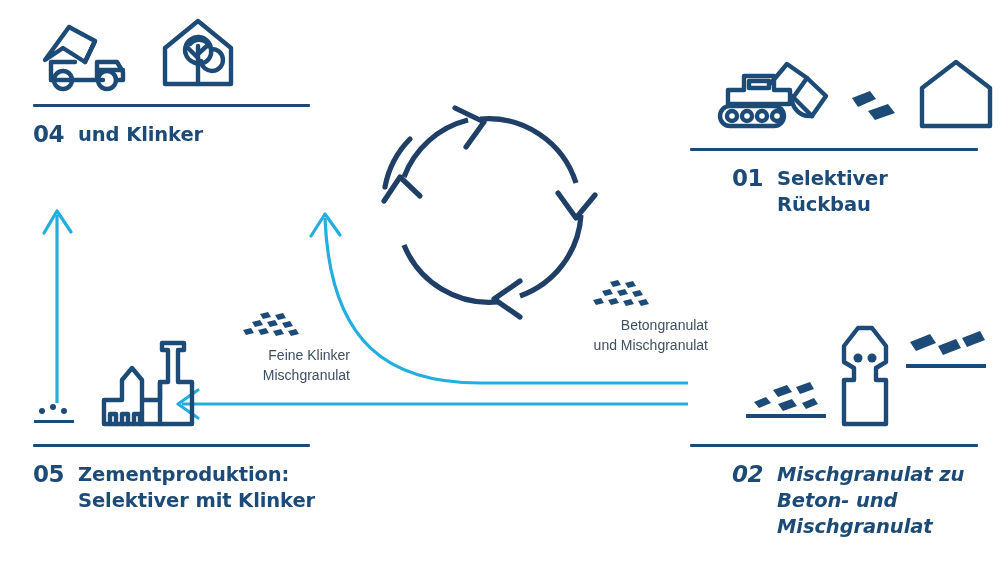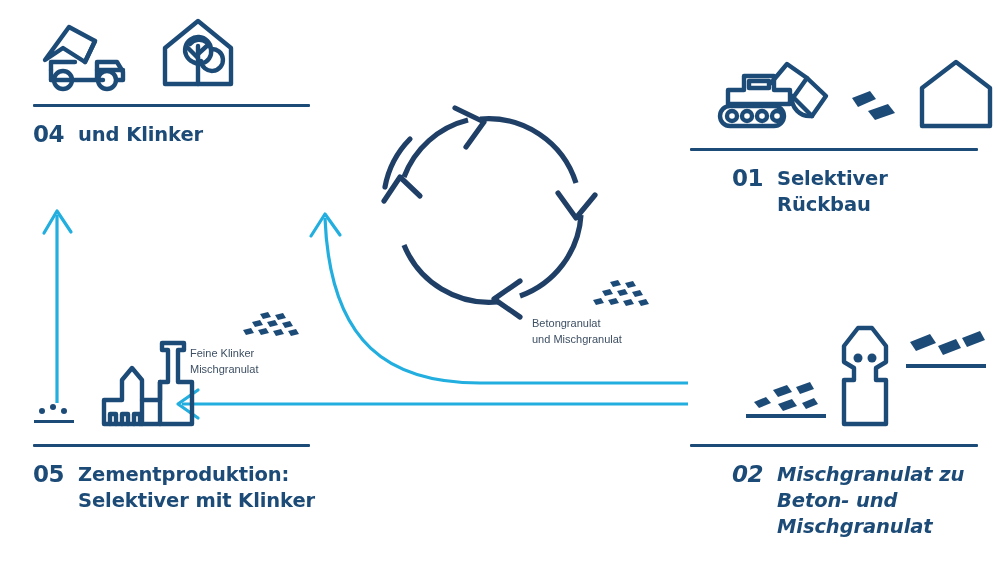--- a/index.html
+++ b/index.html
@@ -55,23 +55,23 @@
     font-weight: 700;
     font-size: 19.5px;
     line-height: 1.33;
     color: #1d4b77;
     letter-spacing: -0.1px;
   }
 
   
   .flowlabel {
     position: absolute;
-    text-align: left;
+    text-align: right;
     font-family: "Liberation Sans", sans-serif;
-    font-size: 11px;
+    font-size: 14px;
     line-height: 1.42;
     color: #3d4f63;
     white-space: nowrap;
   }
   .flowlabel .gicon {
     display: block;
     margin: 0 auto 6px auto;
   }
 
   svg { display: block; overflow: visible; }

